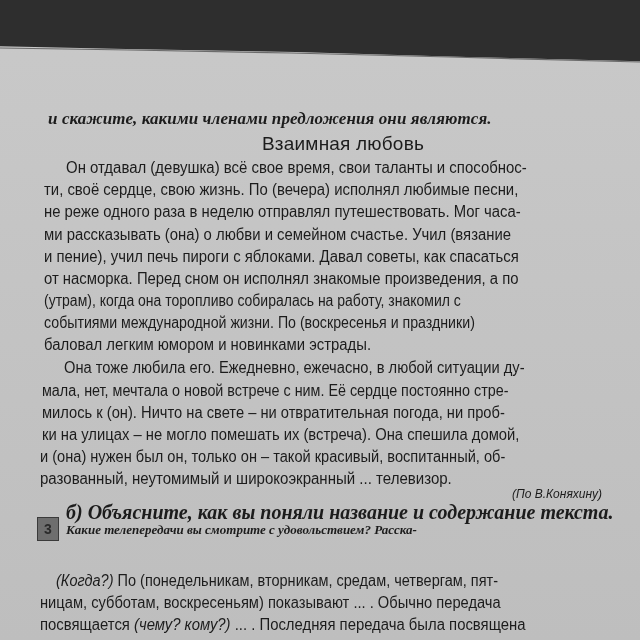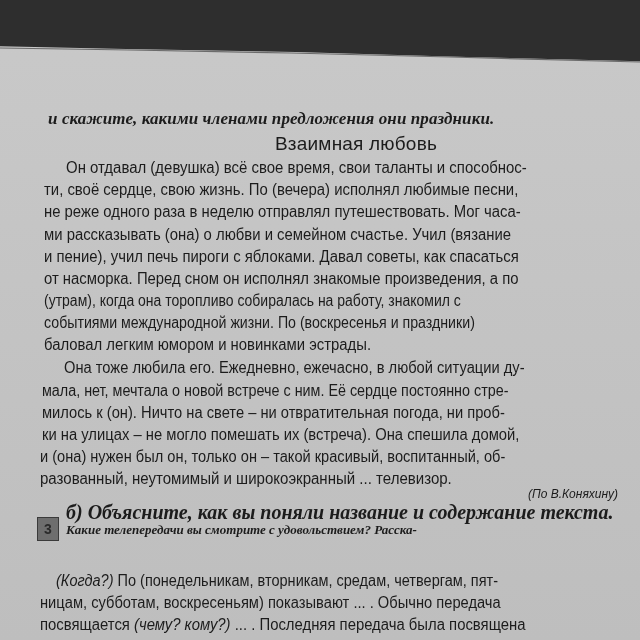--- a/index.html
+++ b/index.html
@@ -83,42 +83,42 @@
 </head>
 <body>
 
 <div class="scene">
   <div class="page"></div>
 
   <svg class="page-edge" viewBox="0 0 640 70">
     <path d="M0,48 L130,50 L290,53 L450,57 L640,62" stroke="#6b6b6b" stroke-width="1.2" fill="none"></path>
   </svg>
 
-  <div class="text bold-italic" style="left:48px; top:109px; font-size:17px; letter-spacing:0.1px;">и скажите, какими членами предложения они праздники.</div>
+  <div class="text bold-italic" style="left:48px; top:109px; font-size:17px; letter-spacing:0.1px;">и скажите, какими членами предложения они являются.</div>
 
-  <div class="text title" style="left:275px; top:133px;">Взаимная любовь</div>
+  <div class="text title" style="left:262px; top:133px;">Взаимная любовь</div>
 
   <div class="text body-line" style="left:66px; top:157px; transform:scaleX(0.865);">Он отдавал (девушка) всё свое время, свои таланты и способнос-</div>
   <div class="text body-line" style="left:44px; top:179px; transform:scaleX(0.862);">ти, своё сердце, свою жизнь. По (вечера) исполнял любимые песни,</div>
   <div class="text body-line" style="left:44px; top:201px; transform:scaleX(0.86);">не реже одного раза в неделю отправлял путешествовать. Мог часа-</div>
   <div class="text body-line" style="left:44px; top:224px; transform:scaleX(0.86);">ми рассказывать (она) о любви и семейном счастье. Учил  (вязание</div>
   <div class="text body-line" style="left:44px; top:246px; transform:scaleX(0.86);">и пение), учил печь пироги с яблоками. Давал советы, как спасаться</div>
   <div class="text body-line" style="left:44px; top:268px; transform:scaleX(0.86);">от насморка. Перед сном он исполнял знакомые произведения,  а по</div>
   <div class="text body-line" style="left:44px; top:290px; transform:scaleX(0.81);">(утрам),  когда  она  торопливо  собиралась  на  работу,  знакомил  с</div>
   <div class="text body-line" style="left:44px; top:312px; transform:scaleX(0.82);">событиями  международной  жизни.  По  (воскресенья  и  праздники)</div>
   <div class="text body-line" style="left:44px; top:334px; transform:scaleX(0.86);">баловал легким юмором и новинками эстрады.</div>
 
   <div class="text body-line" style="left:64px; top:357px; transform:scaleX(0.85);">Она тоже любила его. Ежедневно, ежечасно, в любой ситуации ду-</div>
   <div class="text body-line" style="left:42px; top:380px; transform:scaleX(0.83);">мала, нет,  мечтала о новой встрече с ним. Её сердце постоянно стре-</div>
   <div class="text body-line" style="left:42px; top:402px; transform:scaleX(0.85);">милось к (он). Ничто на свете – ни отвратительная погода, ни проб-</div>
   <div class="text body-line" style="left:42px; top:424px; transform:scaleX(0.855);">ки на улицах – не могло помешать их (встреча). Она спешила домой,</div>
   <div class="text body-line" style="left:40px; top:446px; transform:scaleX(0.845);">и (она) нужен был он, только он – такой красивый, воспитанный, об-</div>
   <div class="text body-line" style="left:40px; top:468px; transform:scaleX(0.87);">разованный, неутомимый и широкоэкранный ... телевизор.</div>
 
-  <div class="text attrib" style="left:528px; top:487px;">(По В.Коняхину)</div>
+  <div class="text attrib" style="left:512px; top:487px;">(По В.Коняхину)</div>
 
   <div class="text bold-italic" style="left:66px; top:501px; font-size:20px;">б) Объясните, как вы поняли название и содержание текста.</div>
 
   <div class="badge">3</div>
 
   <div class="text bold-italic" style="left:66px; top:522px; font-size:13px;">Какие телепередачи вы смотрите с удовольствием? Расска-</div>
 
   <div class="text body-line" style="left:56px; top:570px; transform:scaleX(0.84);">
     <span class="inline-italic">(Когда?)</span><span> По (понедельникам, вторникам, средам, четвергам, пят-</span>
   </div>

